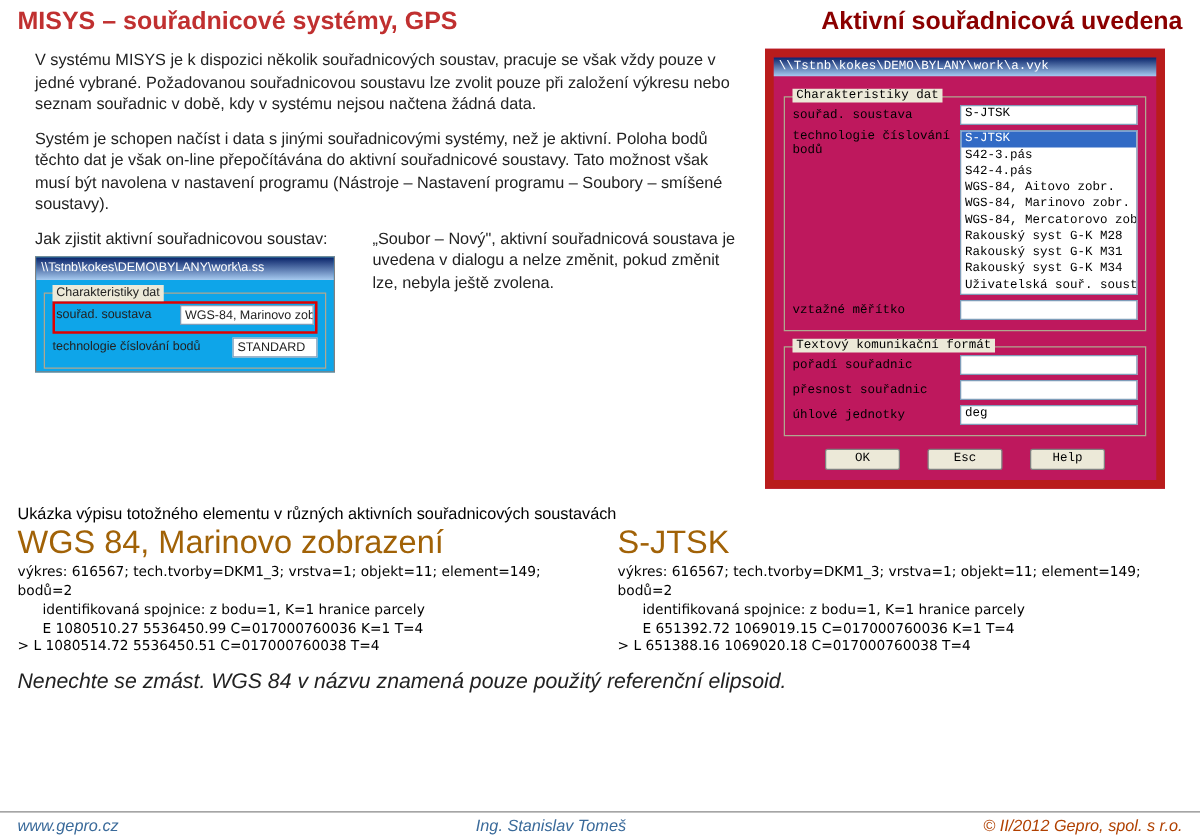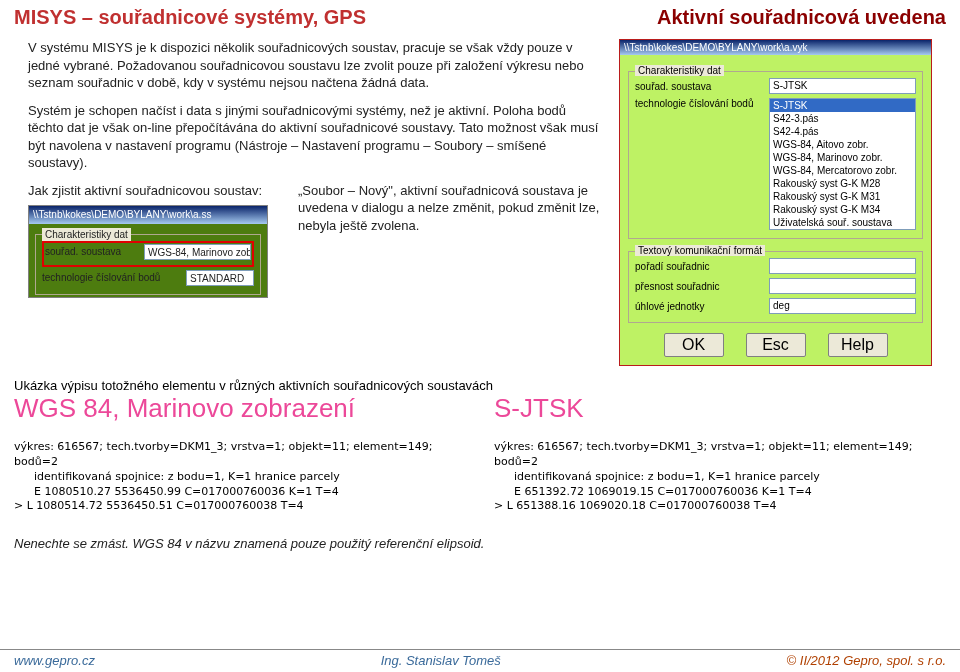--- a/index.html
+++ b/index.html
@@ -25,21 +25,21 @@
     display: flex;
     gap: 14px;
   }
   .col-left { width: 590px; font-size: 13px; color: #222; line-height: 1.35; }
   .col-right { width: 320px; }
   .para { margin-bottom: 10px; }
   .row2 { display: flex; gap: 10px; margin-top: 6px; }
   .ss-panel {
     width: 240px;
     border: 1px solid #808080;
-    background: #4d7c0f;
+    background: #0ea5e9;
     font-family: Tahoma, sans-serif;
     font-size: 11px;
   }
   .panel-title {
     background: linear-gradient(#0a246a, #a6caf0);
     color: #fff;
     padding: 2px 4px;
     font-size: 10px;
     overflow: hidden;
     white-space: nowrap;
@@ -68,23 +68,23 @@
     font-size: 10px;
     height: 16px;
     overflow: hidden;
     white-space: nowrap;
   }
   .highlight-row { border: 2px solid #e00000; padding: 1px; }
   .desc-text { flex: 1; font-size: 13px; line-height: 1.35; }
 
   
   .big-panel {
-    border: 1px solid #b91c1c;
-    background: #bef264;
-    font-family: Liberation Sans, sans-serif;
+    border: 7px solid #b91c1c;
+    background: #be185d;
+    font-family: Liberation Mono, monospace;
     font-size: 10px;
     padding-bottom: 6px;
   }
   .listbox {
     background: #fff;
     border: 1px solid #7f9db9;
     font-size: 10px;
     line-height: 13px;
     padding: 0;
     overflow: hidden;
@@ -92,33 +92,33 @@
   .listbox .opt { padding: 0 3px; white-space: nowrap; }
   .listbox .sel { background: #316ac5; color: #fff; }
   .btnrow { display: flex; gap: 22px; justify-content: center; margin-top: 10px; }
   .btn {
     background: #ece9d8;
     border: 1px solid #808080;
     border-radius: 2px;
     padding: 2px 0;
     width: 60px;
     text-align: center;
-    font-size: 16px;
+    font-size: 10px;
   }
 
   .samples {
     padding: 12px 14px 0 14px;
     font-size: 13px;
   }
   .two-col { display: flex; gap: 28px; }
   .scol { flex: 1; }
-  .big-title { color: #ec4899; font-size: 26px; font-weight: 400; margin-bottom: 16px; }
+  .big-title { color: #a16207; font-size: 26px; font-weight: 400; margin-bottom: 2px; }
   .mono { font-family: "DejaVu Sans", Arial, sans-serif; font-size: 11px; line-height: 1.35; }
   .indent { padding-left: 20px; }
-  .note { font-style: italic; font-size: 13px; color: #222; margin-top: 22px; padding: 0 14px; }
+  .note { font-style: italic; font-size: 17px; color: #222; margin-top: 10px; padding: 0 14px; }
 
   .footer {
     position: absolute;
     bottom: 0; left: 0; right: 0;
     border-top: 1px solid #888;
     padding: 3px 14px 4px 14px;
     display: flex;
     justify-content: space-between;
     font-size: 13px;
     font-style: italic;
@@ -184,20 +184,24 @@
               <div class="opt">S42-4.pás</div>
               <div class="opt">WGS-84, Aitovo zobr.</div>
               <div class="opt">WGS-84, Marinovo zobr.</div>
               <div class="opt">WGS-84, Mercatorovo zobr.</div>
               <div class="opt">Rakouský syst G-K M28</div>
               <div class="opt">Rakouský syst G-K M31</div>
               <div class="opt">Rakouský syst G-K M34</div>
               <div class="opt">Uživatelská souř. soustava</div>
             </div>
           </div>
+          <div class="frow" style="margin-top:4px">
+            <span class="flabel" style="width:130px">vztažné měřítko</span>
+            <span class="finput"></span>
+          </div>
         </div>
         <div class="fieldset" style="margin-top:12px">
           <span class="legend">Textový komunikační formát</span>
           <div class="frow">
             <span class="flabel" style="width:130px">pořadí souřadnic</span>
             <span class="finput"></span>
           </div>
           <div class="frow">
             <span class="flabel" style="width:130px">přesnost souřadnic</span>
             <span class="finput"></span>

